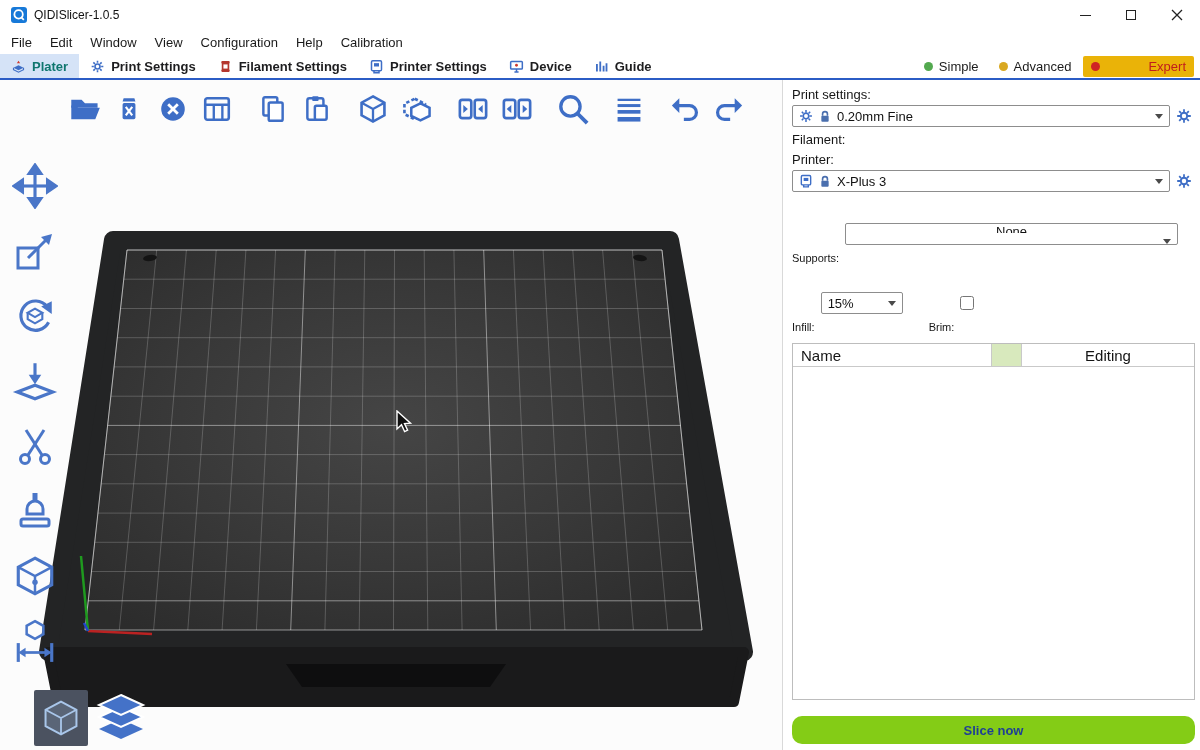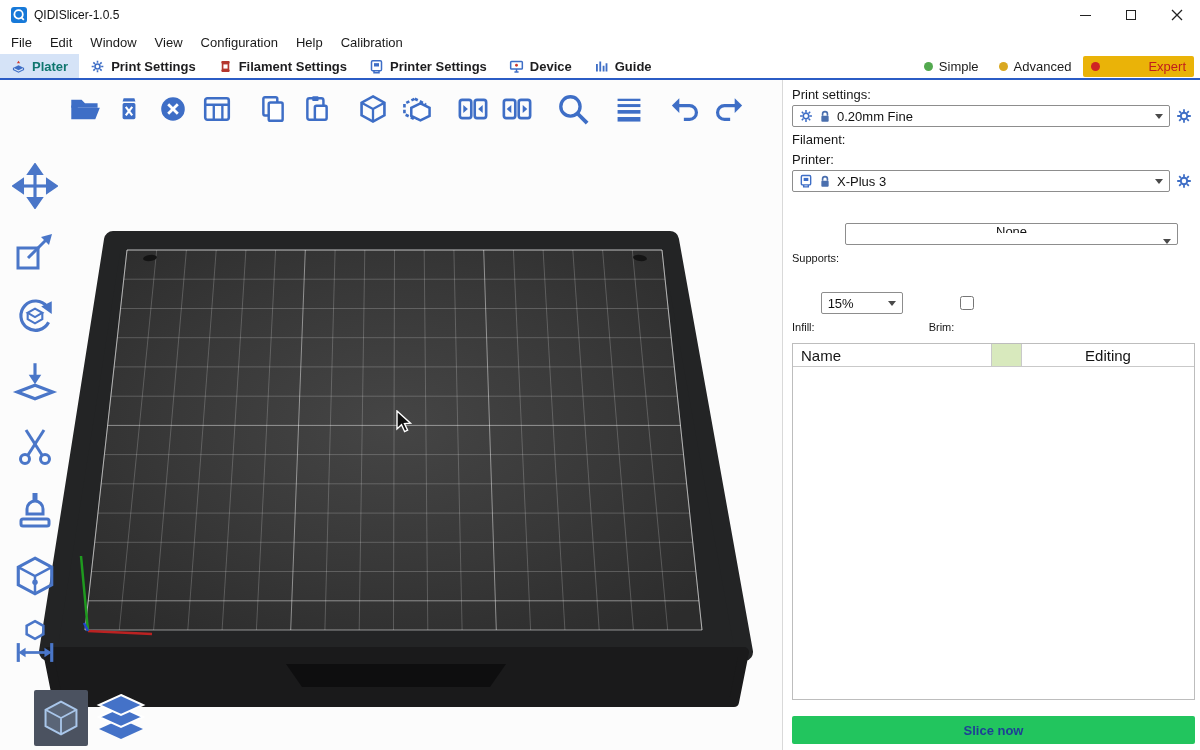--- a/index.html
+++ b/index.html
@@ -68,21 +68,21 @@
   .brim-check { width:14px; height:14px; accent-color:#2b5cc5; }
 
   .object-table { flex:1; margin-top:10px; border:1px solid #bdbdbd; display:flex; flex-direction:column; background:#fff; }
   .ot-header { height:23px; display:grid; grid-template-columns:199px 30px 1fr; border-bottom:1px solid #c9c9c9; font-size:15px; color:#141414; }
   .ot-col { display:flex; align-items:center; border-right:1px solid #c9c9c9; }
   .ot-col-name { padding-left:8px; }
   .ot-col-extruder { background:#d8e9bd; }
   .ot-col-editing { justify-content:center; border-right:none; }
   .ot-body { flex:1; background:#fff; }
 
-  .slice-btn { margin-top:16px; height:28px; border:none; border-radius:2px; background:#22c55e; color:#1e3f96; font-family:"Liberation Sans",sans-serif; font-size:13px; font-weight:bold; cursor:pointer; }
+  .slice-btn { margin-top:16px; height:28px; border:none; border-radius:10px; background:#84cc16; color:#1e3f96; font-family:"Liberation Sans",sans-serif; font-size:13px; font-weight:bold; cursor:pointer; }
 </style>
 </head>
 <body>
 
 <div class="window">
 
   <div class="titlebar">
     <svg class="logo" viewBox="0 0 16 16" width="16" height="16">
       <rect width="16" height="16" rx="3" fill="#1779d8"></rect>
       <circle cx="7.6" cy="7.4" r="4.2" fill="none" stroke="#fff" stroke-width="1.8"></circle>

